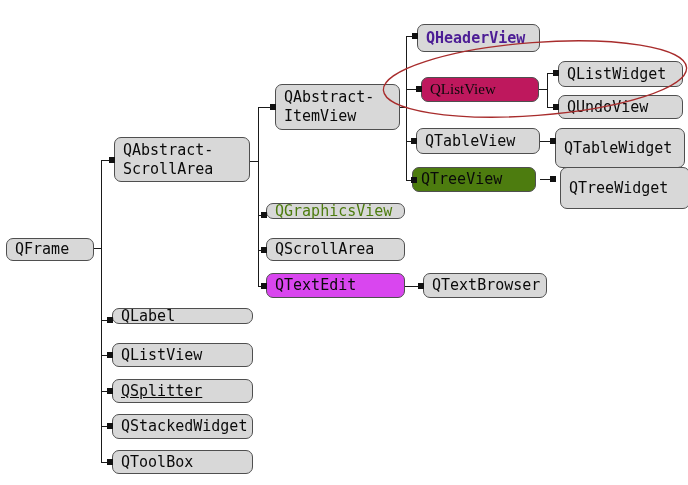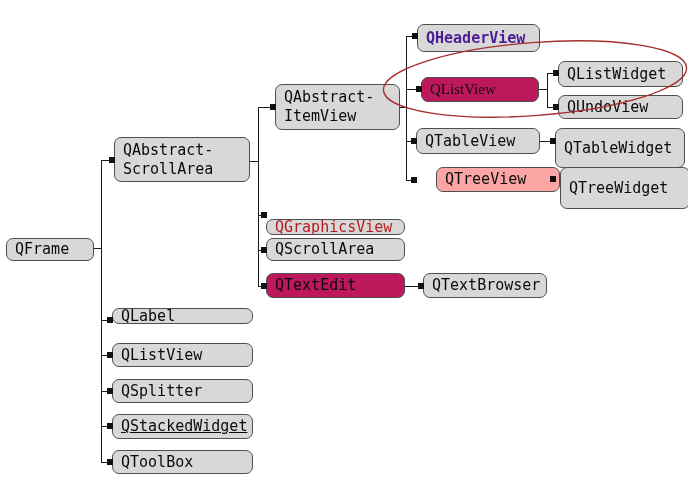--- a/index.html
+++ b/index.html
@@ -90,33 +90,33 @@
     <div class="anchor" style="left: 553px; top: 70px;"></div>
     <div class="anchor" style="left: 553px; top: 104px;"></div>
     <div class="anchor" style="left: 550px; top: 138px;"></div>
     <div class="anchor" style="left: 550px; top: 176px;"></div>
     <div class="anchor" style="left: 418px; top: 283px;"></div>
     <div class="node" style="left: 6px; top: 238px; width: 88px; height: 23px; background: rgb(216, 216, 216); border-color: rgb(79, 79, 79); color: rgb(10, 10, 10);">QFrame</div>
     <div class="node" style="left: 114px; top: 137px; width: 136px; height: 45px; background: rgb(216, 216, 216); border-color: rgb(79, 79, 79); color: rgb(10, 10, 10);">QAbstract-
 ScrollArea</div>
     <div class="node" style="left: 112px; top: 308px; width: 141px; height: 16px; background: rgb(216, 216, 216); border-color: rgb(79, 79, 79); color: rgb(10, 10, 10);">QLabel</div>
     <div class="node" style="left: 112px; top: 343px; width: 141px; height: 24px; background: rgb(216, 216, 216); border-color: rgb(79, 79, 79); color: rgb(10, 10, 10);">QListView</div>
-    <div class="node" style="left: 112px; top: 379px; width: 141px; height: 24px; background: rgb(216, 216, 216); border-color: rgb(79, 79, 79); color: rgb(10, 10, 10);">QSplitter</div>
-    <div class="node" style="left: 112px; top: 414px; width: 141px; height: 25px; background: rgb(216, 216, 216); border-color: rgb(79, 79, 79); color: rgb(10, 10, 10); text-decoration: underline;">QStackedWidget</div>
+    <div class="node" style="left: 112px; top: 379px; width: 141px; height: 24px; background: rgb(216, 216, 216); border-color: rgb(79, 79, 79); color: rgb(10, 10, 10); text-decoration: underline;">QSplitter</div>
+    <div class="node" style="left: 112px; top: 414px; width: 141px; height: 25px; background: rgb(216, 216, 216); border-color: rgb(79, 79, 79); color: rgb(10, 10, 10);">QStackedWidget</div>
     <div class="node" style="left: 112px; top: 450px; width: 141px; height: 24px; background: rgb(216, 216, 216); border-color: rgb(79, 79, 79); color: rgb(10, 10, 10);">QToolBox</div>
     <div class="node" style="left: 275px; top: 84px; width: 125px; height: 46px; background: rgb(216, 216, 216); border-color: rgb(79, 79, 79); color: rgb(10, 10, 10);">QAbstract-
 ItemView</div>
-    <div class="node" style="left: 266px; top: 203px; width: 139px; height: 16px; background: rgb(216, 216, 216); border-color: rgb(79, 79, 79); color: #b91c1c; margin-top: 16px;">QGraphicsView</div>
+    <div class="node" style="left: 266px; top: 203px; width: 139px; height: 16px; background: rgb(216, 216, 216); border-color: rgb(79, 79, 79); color: #4d7c0f;">QGraphicsView</div>
     <div class="node" style="left: 266px; top: 238px; width: 139px; height: 23px; background: rgb(216, 216, 216); border-color: rgb(79, 79, 79); color: rgb(10, 10, 10);">QScrollArea</div>
-    <div class="node" style="left: 266px; top: 273px; width: 139px; height: 25px; background: #be185d; border-color: rgb(79, 79, 79); color: rgb(10, 10, 10);">QTextEdit</div>
+    <div class="node" style="left: 266px; top: 273px; width: 139px; height: 25px; background: #d946ef; border-color: rgb(79, 79, 79); color: rgb(10, 10, 10);">QTextEdit</div>
     <div class="node" style="left: 423px; top: 273px; width: 124px; height: 25px; background: rgb(216, 216, 216); border-color: rgb(79, 79, 79); color: rgb(10, 10, 10);">QTextBrowser</div>
     <div class="node" style="left: 417px; top: 24px; width: 123px; height: 28px; background: rgb(216, 216, 216); border-color: rgb(79, 79, 79); color: #4c1d95; font-weight: bold;">QHeaderView</div>
     <div class="node" style="left: 421px; top: 77px; width: 118px; height: 25px; background: #be185d; border-color: rgb(79, 79, 79); color: rgb(10, 10, 10); font-family: Liberation Serif, serif;">QListView</div>
     <div class="node" style="left: 416px; top: 128px; width: 124px; height: 26px; background: rgb(216, 216, 216); border-color: rgb(79, 79, 79); color: rgb(10, 10, 10);">QTableView</div>
-    <div class="node" style="left: 436px; top: 167px; width: 124px; height: 25px; background: #fca5a5; border-color: rgb(79, 79, 79); color: rgb(10, 10, 10); text-align: right;">QTreeView</div>
+    <div class="node" style="left: 412px; top: 167px; width: 124px; height: 25px; background: #4d7c0f; border-color: rgb(79, 79, 79); color: rgb(10, 10, 10); text-align: right;">QTreeView</div>
     <div class="node" style="left: 558px; top: 61px; width: 125px; height: 26px; background: rgb(216, 216, 216); border-color: rgb(79, 79, 79); color: rgb(10, 10, 10);">QListWidget</div>
     <div class="node" style="left: 558px; top: 95px; width: 125px; height: 24px; background: rgb(216, 216, 216); border-color: rgb(79, 79, 79); color: rgb(10, 10, 10);">QUndoView</div>
     <div class="node" style="left: 555px; top: 128px; width: 130px; height: 40px; background: rgb(216, 216, 216); border-color: rgb(79, 79, 79); color: rgb(10, 10, 10);">QTableWidget</div>
     <div class="node" style="left: 560px; top: 167px; width: 130px; height: 42px; background: rgb(216, 216, 216); border-color: rgb(79, 79, 79); color: rgb(10, 10, 10);">QTreeWidget</div>
     <svg class="overlay" width="688" height="485">
     <ellipse id="annotation-ellipse" fill="none" cx="535" cy="79" rx="152" ry="36.5" stroke="#a82c2c" stroke-width="1.3" transform="rotate(-4.3 535 79)"></ellipse>
   </svg>
 </div>
 
 </body></html>

